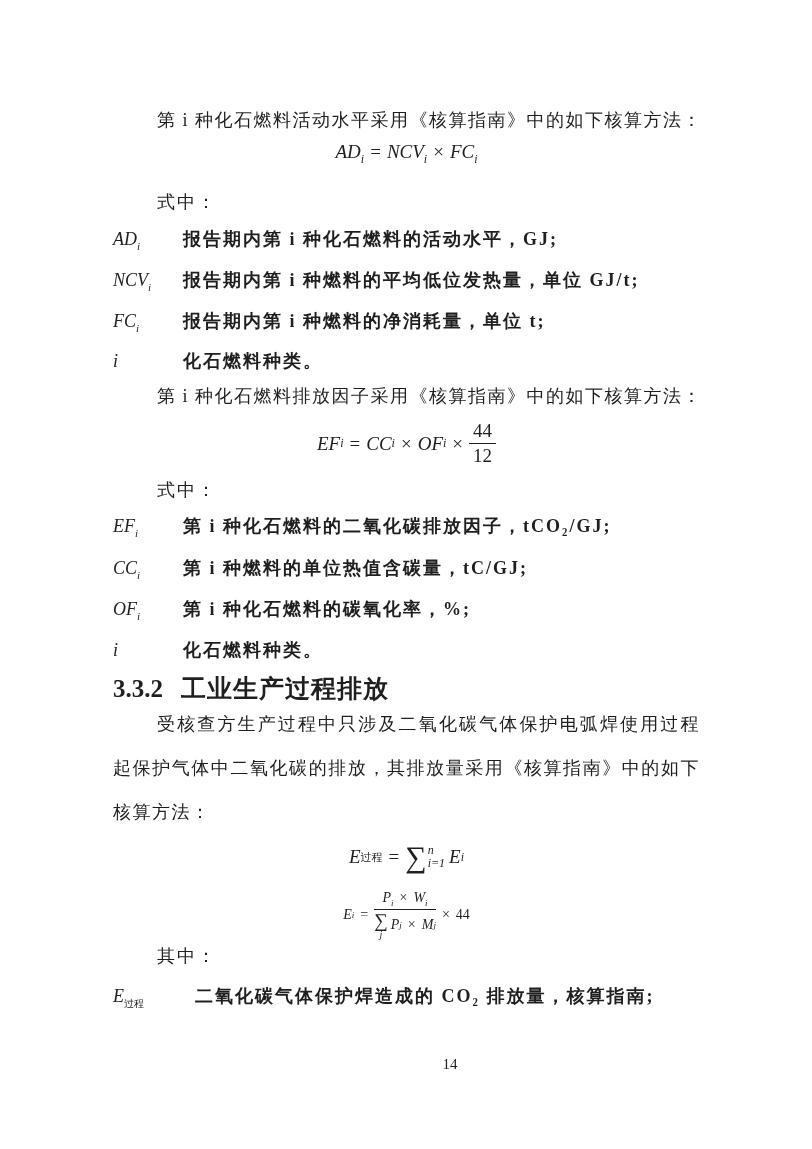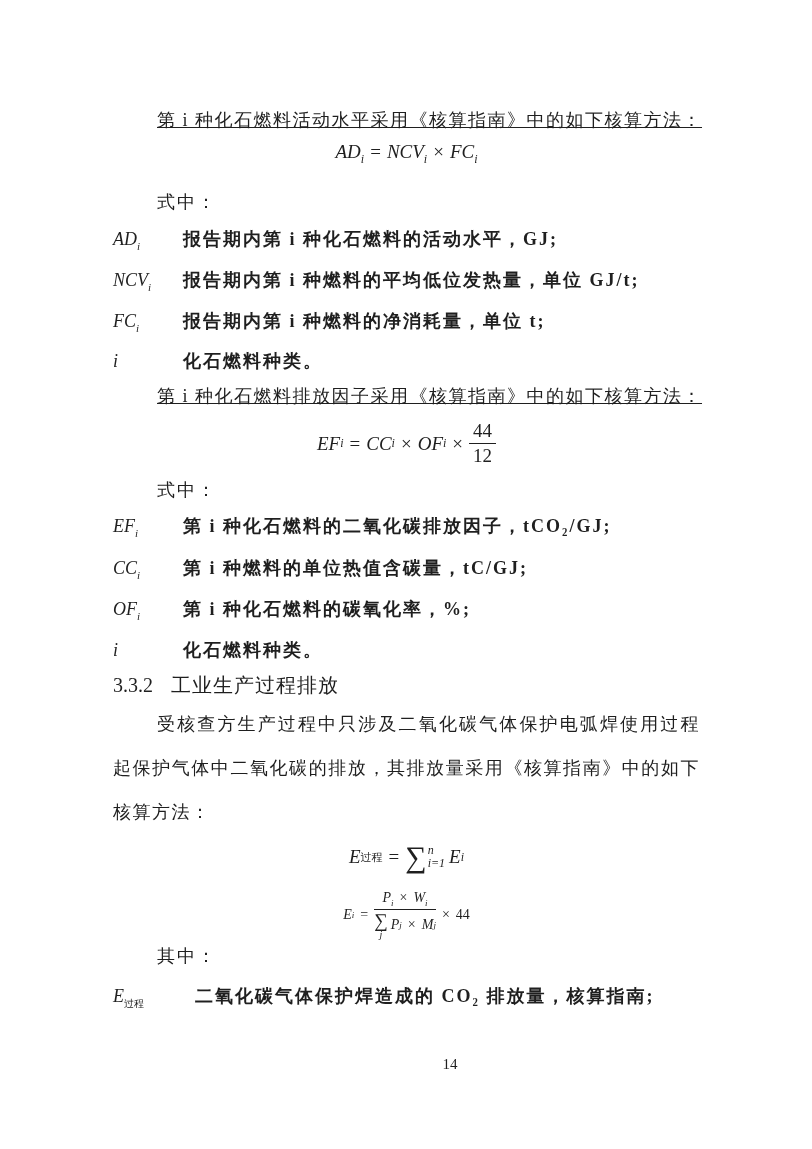--- a/index.html
+++ b/index.html
@@ -13,21 +13,21 @@
     overflow: hidden;
   }
   .block { position: absolute; left: 113px; width: 587px; }
   .para {
     font-size: 18px;
     letter-spacing: 1.5px;
     line-height: 44px;
     text-align: justify;
   }
   .indent { text-indent: 44px; }
-  .oneline { white-space: nowrap; line-height: 24px; text-decoration: underline; }
+  .oneline { white-space: nowrap; line-height: 24px; }
   .where { font-size: 18px; letter-spacing: 2px; text-indent: 44px; line-height: 24px; }
 
   
   .defrow { display: flex; align-items: baseline; white-space: nowrap; }
   .defterm {
     flex: 0 0 56px;
     text-align: left;
     font-style: italic;
     font-size: 18px;
     letter-spacing: 0;
@@ -61,22 +61,22 @@
   .sumunder { display: inline-flex; flex-direction: column; align-items: center; line-height: 1; margin-right: 3px; }
   .sumunder .sigma-sm { font-size: 19px; font-style: normal; }
   .sumunder .under { font-size: 10px; font-style: italic; line-height: 1; }
   .formula-small { font-size: 14px; }
   .formula-small sub { font-size: 9px; }
   .formula-small .frac { font-size: 14px; }
   .fden-inner { display: flex; align-items: center; justify-content: center; }
 
   
   .heading {
-    font-size: 20px;
-    font-weight: normal;
+    font-size: 25px;
+    font-weight: bold;
     letter-spacing: 1px;
     white-space: nowrap;
   }
   .heading .hnum { margin-right: 18px; letter-spacing: 0; }
 
   .pagenum {
     position: absolute; left: 0; width: 812px;
     text-align: center; font-size: 15px; letter-spacing: 0; padding-left: 44px;
   }
 </style>

